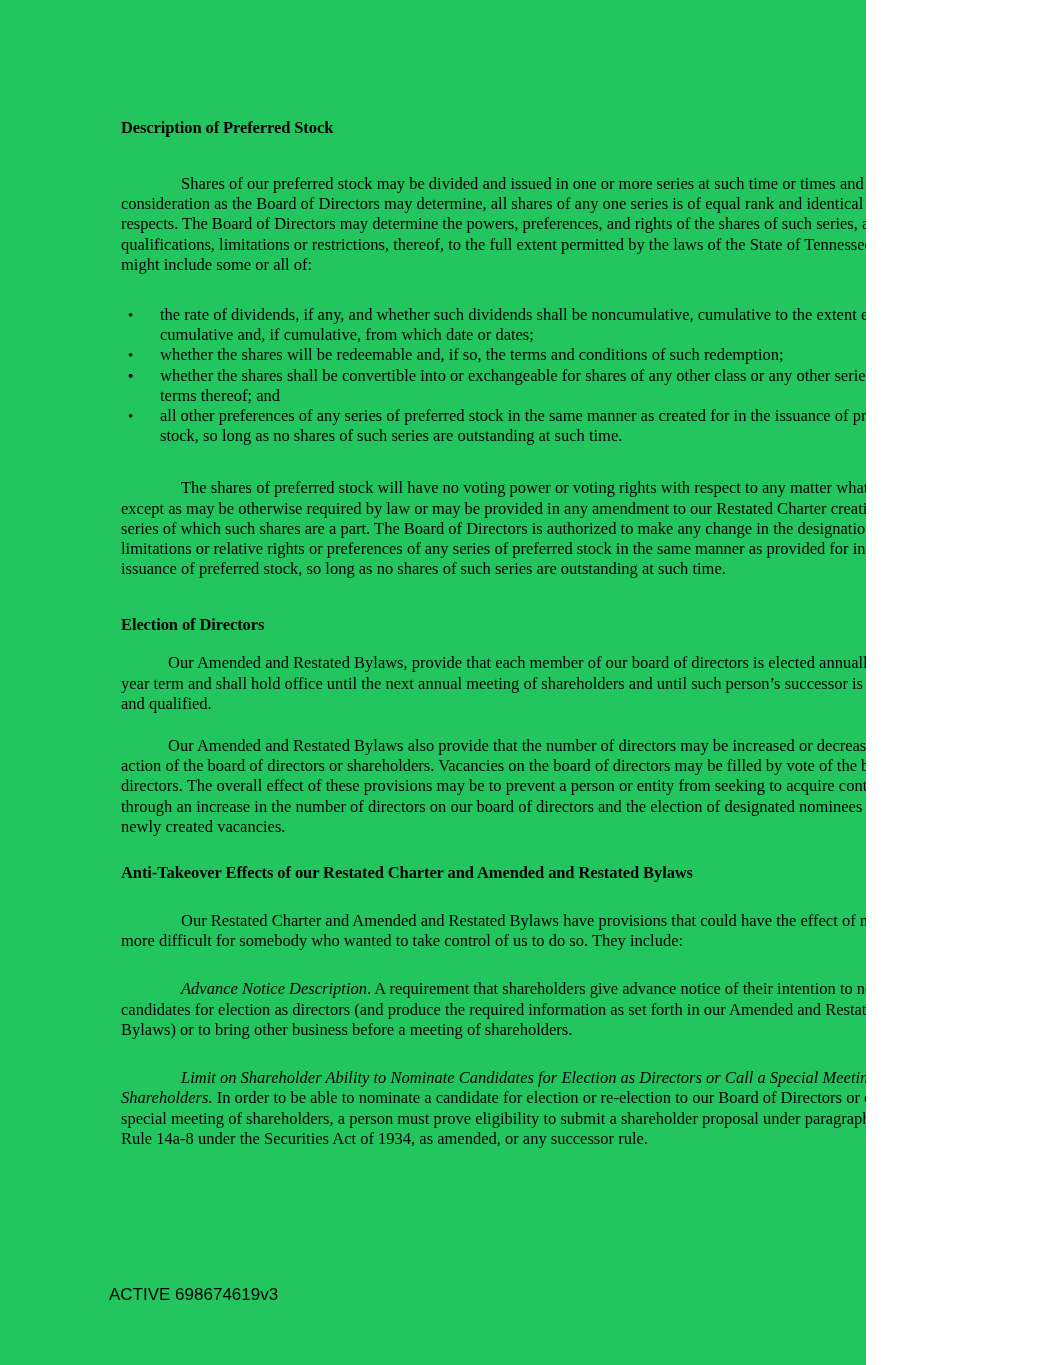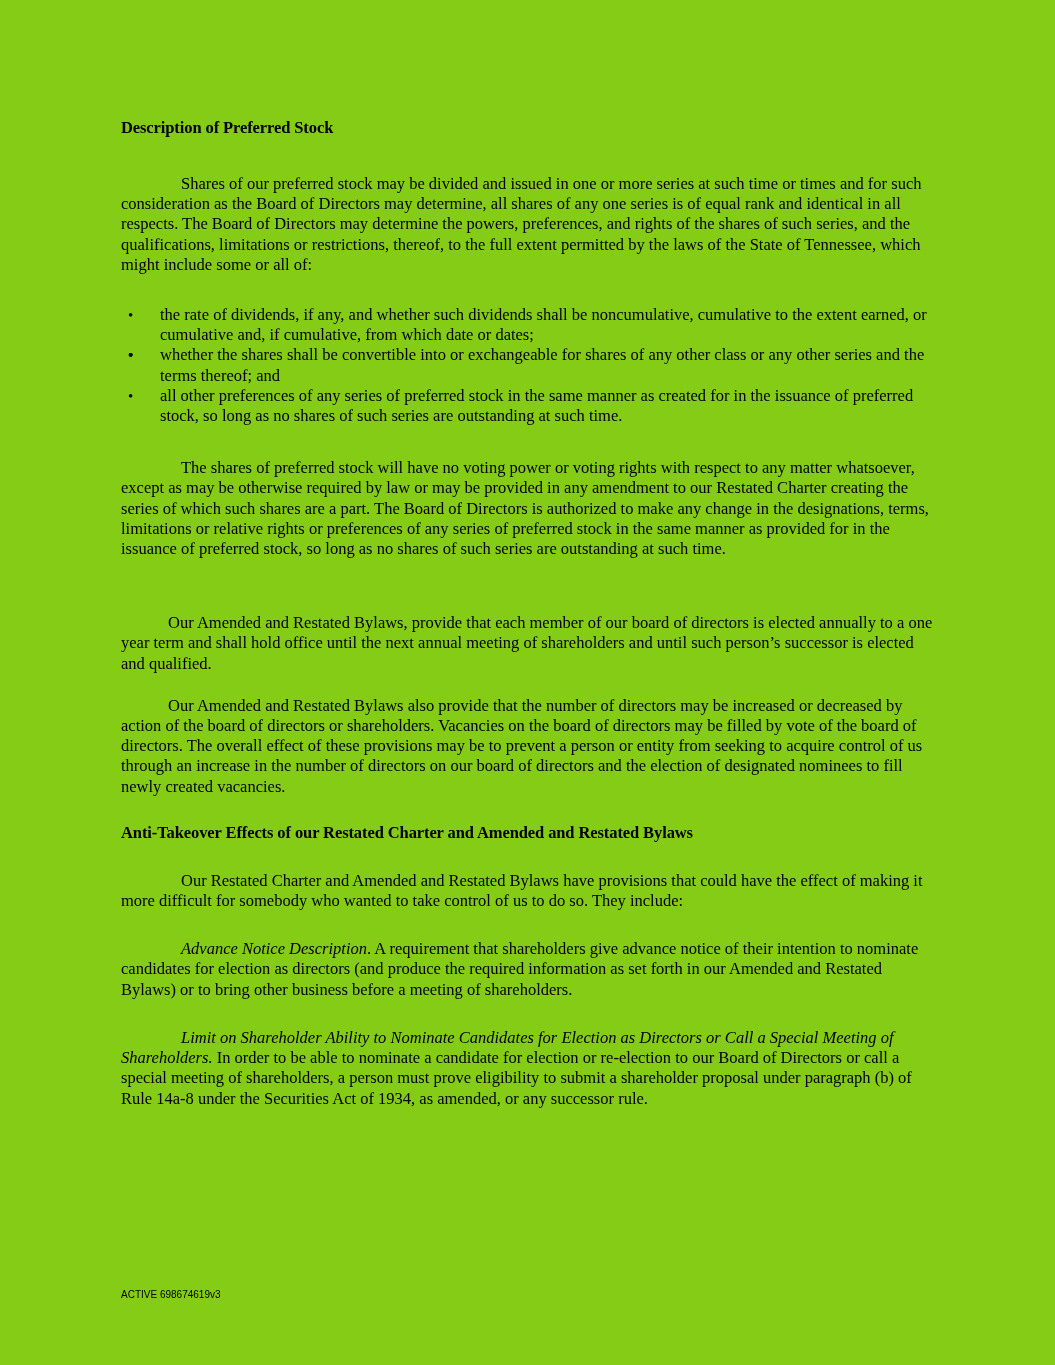--- a/index.html
+++ b/index.html
@@ -6,23 +6,23 @@
     margin: 0;
     padding: 0;
     background: #ffffff;
   }
   body {
     font-family: "Liberation Serif", "DejaVu Serif", serif;
     color: #000000;
   }
   .page {
     position: relative;
-    width: 1055px;
+    width: 866px;
     height: 1365px;
-    background: #84cc16;
+    background: #22c55e;
     box-sizing: border-box;
     overflow: hidden;
   }
   .content {
     position: absolute;
     left: 121px;
     top: 118px;
     width: 812px;
   }
   .doc-heading {
@@ -68,24 +68,24 @@
   .gap-26 { height: 26px; }
   .gap-28 { height: 28px; }
   .gap-30 { height: 30px; }
   .gap-32 { height: 32px; }
   .gap-36 { height: 36px; }
   .ital {
     font-style: italic;
   }
   .footer {
     position: absolute;
-    left: 121px;
+    left: 109px;
     top: 1287px;
     font-family: "Liberation Sans", "DejaVu Sans", sans-serif;
-    font-size: 10px;
+    font-size: 17px;
     line-height: 16px;
     color: #000000;
   }
 </style>
 </head>
 <body>
 
 <div class="page">
 
   <div class="content">
@@ -98,20 +98,21 @@
 
     <div class="gap-30"></div>
 
     <ul class="bullet-list">
       <li class="bullet-item">
         <span class="bullet-mark">•</span>
         <span>the rate of dividends, if any, and whether such dividends shall be noncumulative, cumulative to the extent earned, or cumulative and, if cumulative, from which date or dates;</span>
       </li>
       <li class="bullet-item">
         <span class="bullet-mark">•</span>
+        <span>whether the shares will be redeemable and, if so, the terms and conditions of such redemption;</span>
       </li>
       <li class="bullet-item">
         <span class="bullet-mark">•</span>
       </li>
       <li class="bullet-item">
         <span class="bullet-mark">•</span>
       </li>
       <li class="bullet-item">
         <span class="bullet-mark">•</span>
         <span>whether the shares shall be convertible into or exchangeable for shares of any other class or any other series and the terms thereof; and</span>
@@ -121,20 +122,21 @@
         <span>all other preferences of any series of preferred stock in the same manner as created for in the issuance of preferred stock, so long as no shares of such series are outstanding at such time.</span>
       </li>
     </ul>
 
     <div class="gap-32"></div>
 
     <p class="para">The shares of preferred stock will have no voting power or voting rights with respect to any matter whatsoever, except as may be otherwise required by law or may be provided in any amendment to our Restated Charter creating the series of which such shares are a part. The Board of Directors is authorized to make any change in the designations, terms, limitations or relative rights or preferences of any series of preferred stock in the same manner as provided for in the issuance of preferred stock, so long as no shares of such series are outstanding at such time.</p>
 
     <div class="gap-36"></div>
 
+    <h2 class="doc-heading">Election of Directors</h2>
 
     <div class="gap-18"></div>
 
     <p class="para indent-small">Our Amended and Restated Bylaws, provide that each member of our board of directors is elected annually to a one year term and shall hold office until the next annual meeting of shareholders and until such person’s successor is elected and qualified.</p>
 
     <div class="gap-22"></div>
 
     <p class="para indent-small">Our Amended and Restated Bylaws also provide that the number of directors may be increased or decreased by action of the board of directors or shareholders. Vacancies on the board of directors may be filled by vote of the board of directors. The overall effect of these provisions may be to prevent a person or entity from seeking to acquire control of us through an increase in the number of directors on our board of directors and the election of designated nominees to fill newly created vacancies.</p>
 
     <div class="gap-26"></div>

